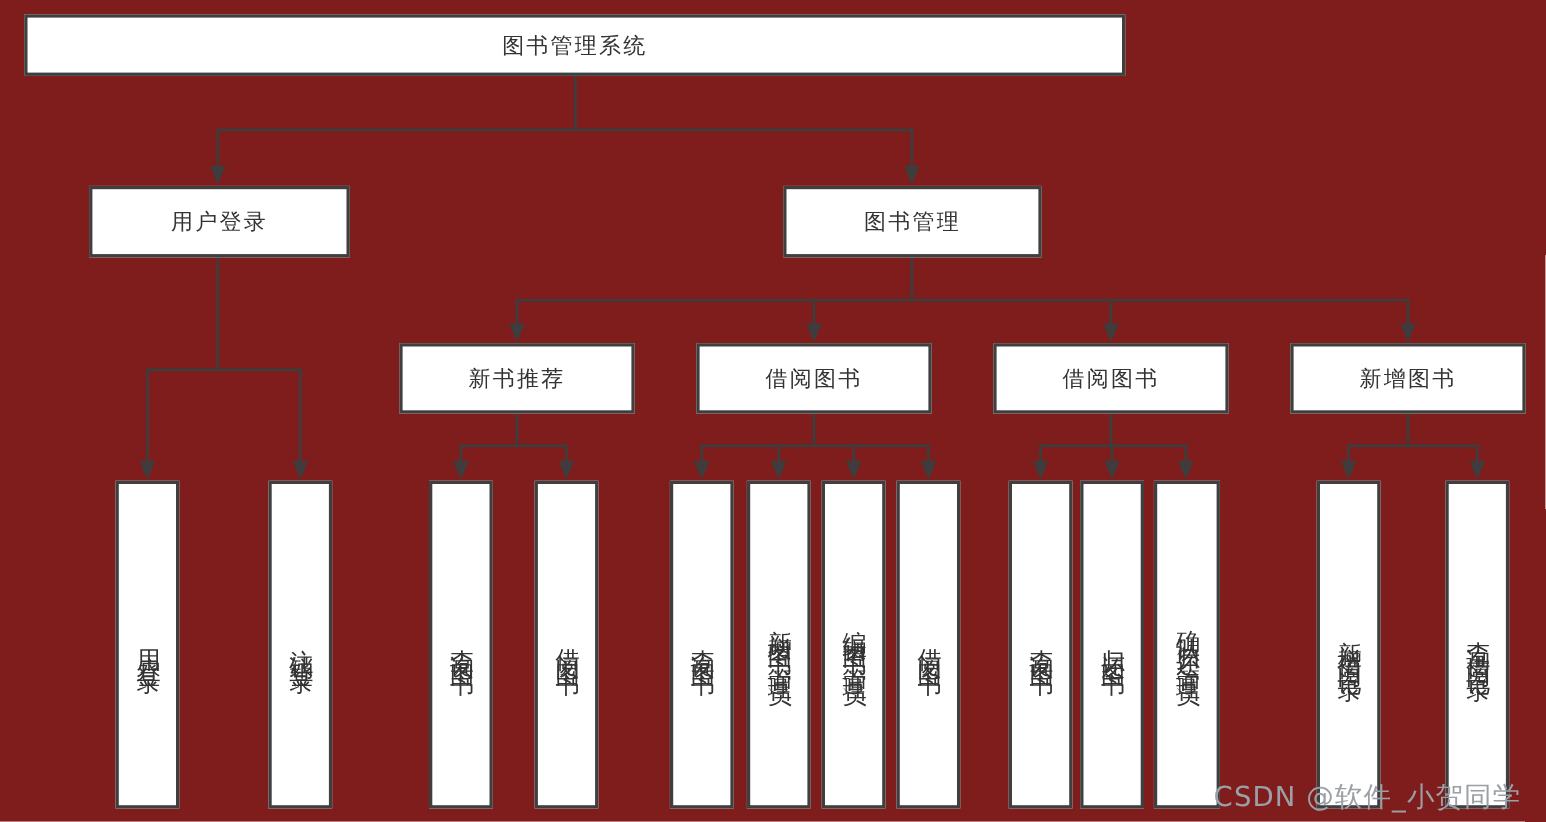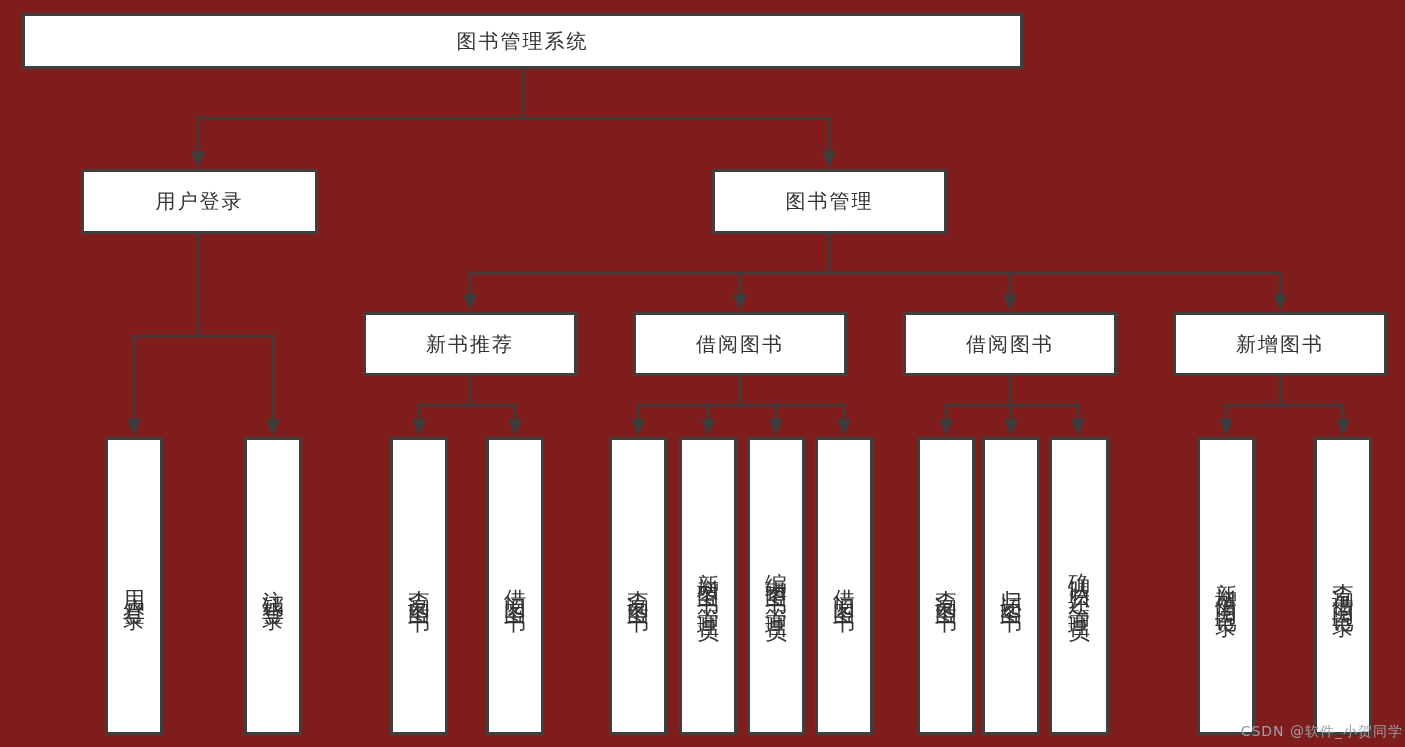--- a/index.html
+++ b/index.html
@@ -36,23 +36,23 @@
   .vlabel {
     writing-mode: vertical-rl;
     text-orientation: mixed;
     font-size: 22px;
     line-height: 1;
     letter-spacing: 7px;
     color: #333333;
   }
   .watermark {
     position: absolute;
-    right: 2px;
+    right: 22px;
     bottom: 6px;
-    font-size: 14px;
+    font-size: 25px;
     letter-spacing: 1px;
     color: #9ba0a6;
     z-index: 5;
     white-space: nowrap;
     margin-top: 20px;
   }
 </style>
 </head>
 <body>
 

